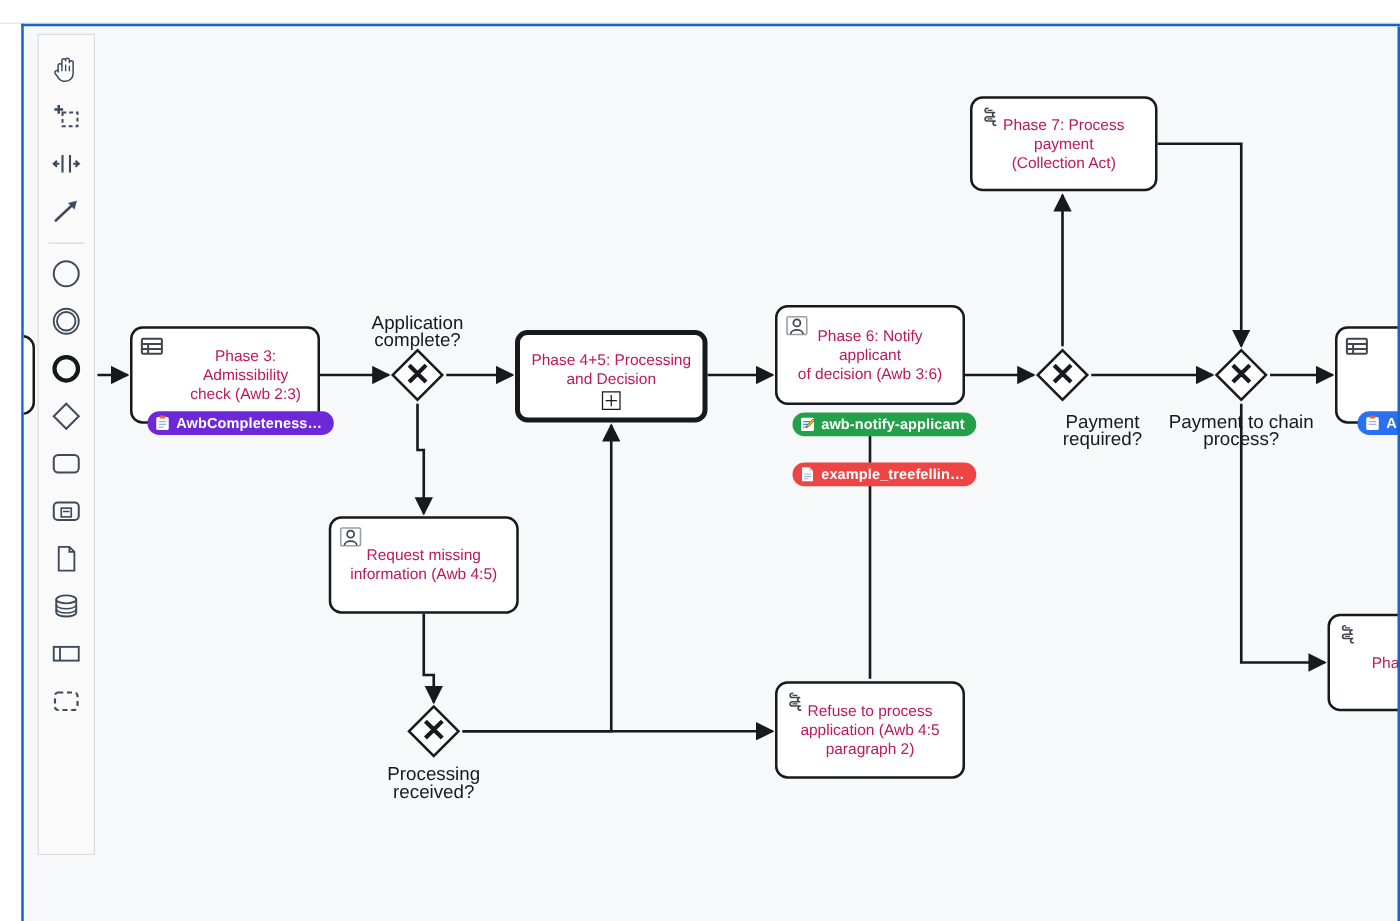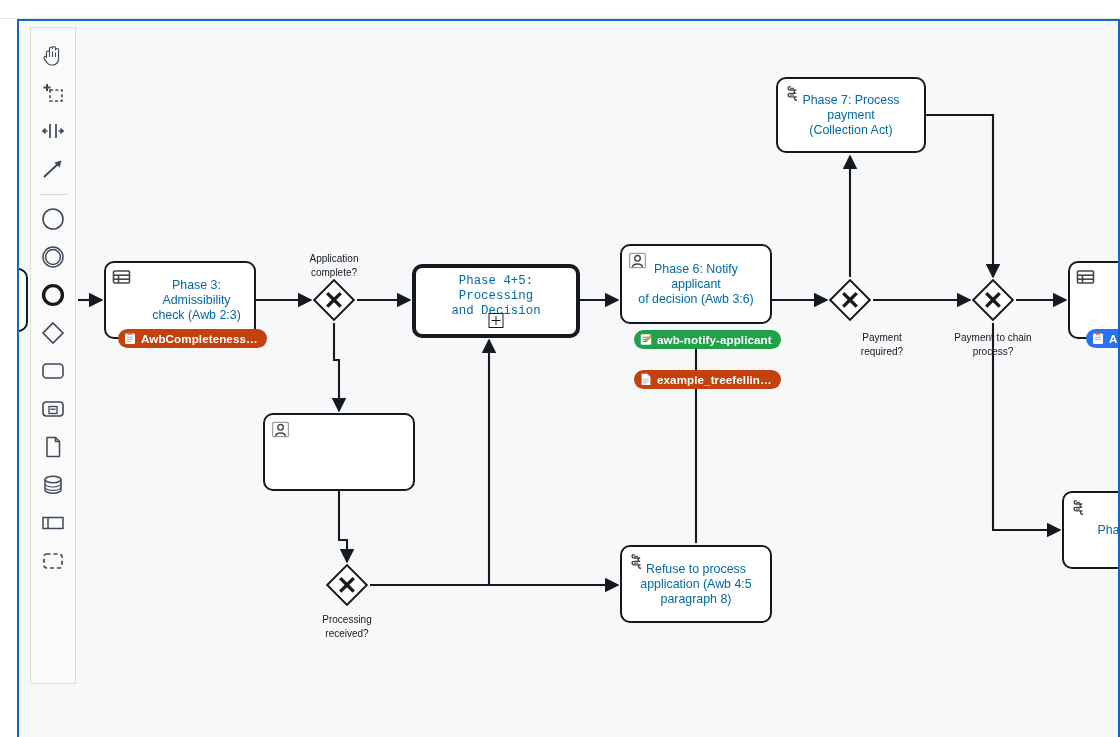--- a/index.html
+++ b/index.html
@@ -40,21 +40,21 @@
   
   .task {
     position:absolute;
     background:#ffffff;
     border:2px solid #16191d;
     border-radius:10px;
     display:flex; align-items:center; justify-content:center;
   }
   .task.sub { border-width:4px; }
   .task-label {
-    font-size:12.4px; color:#0369a1; text-align:center; line-height:15px;
+    font-size:12.4px; color:#be185d; text-align:center; line-height:15px;
     padding:0 6px; white-space:pre-line; pointer-events:none;
   }
   .task-icon {
     position:absolute; left:6px; top:5px; width:19px; height:19px;
     color:#4a4f55;
   }
   .task-icon svg { display:block; }
   .marker-plus {
     position:absolute; left:50%; transform:translateX(-50%);
     bottom:6px; width:15px; height:15px;
@@ -74,21 +74,21 @@
     background:#fff; border:2px solid #16191d;
     transform:rotate(45deg);
   }
   .gateway .x {
     position:absolute; left:0; top:0; width:42px; height:42px;
     display:flex; align-items:center; justify-content:center;
     font-size:25px; font-weight:bold; color:#16191d; line-height:1;
     font-family:"Liberation Sans", sans-serif;
   }
   .gw-label {
-    position:absolute; font-size:10px; color:#16191d;
+    position:absolute; font-size:15px; color:#16191d;
     text-align:center; line-height:13.5px; white-space:pre-line;
     width:120px; left:-39px;
   }
 
   
   .badge {
     position:absolute; display:inline-flex; align-items:center; gap:5px;
     height:19px; padding:0 9px 0 6px;
     border-radius:9.5px; color:#ffffff;
     font-size:11.6px; font-weight:bold; white-space:nowrap;
@@ -183,21 +183,21 @@
             <rect x="1.5" y="3" width="16" height="12" rx="1" fill="none" stroke="#41464c" stroke-width="1.6"></rect>
             <line x1="1.5" y1="7.2" x2="17.5" y2="7.2" stroke="#41464c" stroke-width="1.6"></line>
             <line x1="1.5" y1="11.2" x2="17.5" y2="11.2" stroke="#41464c" stroke-width="1.6"></line>
             <line x1="6.5" y1="7.2" x2="6.5" y2="15" stroke="#41464c" stroke-width="1.6"></line>
           </svg>
         </span>
         <span class="task-label">Phase 3: Admissibility
 check (Awb 2:3)</span>
       </div>
 
-      <div class="task sub" style="left:412px; top:264px; width:168px; height:74px;font-family:Liberation Mono, monospace;">
+      <div class="task sub" style="left:412px; top:264px; width:154px; height:74px;">
         <span class="task-label" style="margin-bottom:10px;">Phase 4+5: Processing
 and Decision</span>
         <span class="marker-plus"></span>
       </div>
 
       <div class="task" style="left:620px; top:244px; width:152px; height:80px;justify-content:flex-end;">
         <span class="task-icon">
           <svg width="19" height="19" viewBox="0 0 19 19">
             <rect x="1.6" y="2.4" width="15.8" height="14.2" rx="1.2" fill="none" stroke="#9aa0a6" stroke-width="1.3"></rect>
             <circle cx="9.5" cy="7.3" r="2.8" fill="none" stroke="#41464c" stroke-width="1.4"></circle>
@@ -222,34 +222,36 @@
       </div>
 
       <div class="task" style="left:263px; top:413px; width:152px; height:78px;">
         <span class="task-icon">
           <svg width="19" height="19" viewBox="0 0 19 19">
             <rect x="1.6" y="2.4" width="15.8" height="14.2" rx="1.2" fill="none" stroke="#9aa0a6" stroke-width="1.3"></rect>
             <circle cx="9.5" cy="7.3" r="2.8" fill="none" stroke="#41464c" stroke-width="1.4"></circle>
             <path d="M 4.6 16.2 C 4.6 11.9 14.4 11.9 14.4 16.2" fill="none" stroke="#41464c" stroke-width="1.4"></path>
           </svg>
         </span>
+        <span class="task-label">Request missing
+information (Awb 4:5)</span>
       </div>
 
       <div class="task" style="left:620px; top:545px; width:152px; height:78px;">
         <span class="task-icon">
           <svg width="19" height="19" viewBox="0 0 19 19">
             <path d="M 6.2 2.6 C 3.4 2.6 3.4 6.0 6.2 6.0 L 12.2 6.0 C 9.4 6.0 9.4 9.4 12.2 9.4
                      L 6.2 9.4 C 3.4 9.4 3.4 12.8 6.2 12.8 L 12.6 12.8 C 9.8 12.8 9.8 16.2 12.6 16.2" fill="none" stroke="#41464c" stroke-width="1.35" stroke-linecap="round"></path>
             <line x1="6.0" y1="4.3" x2="10.0" y2="4.3" stroke="#41464c" stroke-width="1.1"></line>
             <line x1="6.0" y1="11.1" x2="10.0" y2="11.1" stroke="#41464c" stroke-width="1.1"></line>
           </svg>
         </span>
         <span class="task-label">Refuse to process
 application (Awb 4:5
-paragraph 8)</span>
+paragraph 2)</span>
       </div>
 
       <div class="task" style="left:1068px; top:261px; width:152px; height:78px;">
         <span class="task-icon">
           <svg width="19" height="19" viewBox="0 0 19 19">
             <rect x="1.5" y="3" width="16" height="12" rx="1" fill="none" stroke="#41464c" stroke-width="1.6"></rect>
             <line x1="1.5" y1="7.2" x2="17.5" y2="7.2" stroke="#41464c" stroke-width="1.6"></line>
             <line x1="1.5" y1="11.2" x2="17.5" y2="11.2" stroke="#41464c" stroke-width="1.6"></line>
             <line x1="6.5" y1="7.2" x2="6.5" y2="15" stroke="#41464c" stroke-width="1.6"></line>
           </svg>
@@ -291,21 +293,21 @@
       <div class="gw-label" style="left:933px; top:331px;">Payment to chain
 process?</div>
 
       <div class="gateway" style="left:326px; top:564px;">
         <span class="diam"></span>
         <span class="x">✕</span>
       </div>
       <div class="gw-label" style="left:287px; top:613px;">Processing
 received?</div>
 
-      <div class="badge" style="left:118px; top:329px; background:#c2410c;">
+      <div class="badge" style="left:118px; top:329px; background:#6d28d9;">
         <span class="bi">
           <svg width="12" height="13" viewBox="0 0 12 13">
             <rect x="1" y="1.6" width="10" height="10.4" rx="1.3" fill="#ffffff"></rect>
             <rect x="3.6" y="0.4" width="4.8" height="2.4" rx="0.8" fill="#e8623a"></rect>
             <line x1="3" y1="5.2" x2="9" y2="5.2" stroke="#9ab3d8" stroke-width="1"></line>
             <line x1="3" y1="7.4" x2="9" y2="7.4" stroke="#9ab3d8" stroke-width="1"></line>
             <line x1="3" y1="9.6" x2="7" y2="9.6" stroke="#9ab3d8" stroke-width="1"></line>
           </svg>
         </span>
         <span>AwbCompleteness…</span>
@@ -317,21 +319,21 @@
             <rect x="0.8" y="1.2" width="10.4" height="10.6" rx="1.2" fill="#ffffff"></rect>
             <line x1="2.6" y1="4.2" x2="8" y2="4.2" stroke="#3f8ad8" stroke-width="1"></line>
             <line x1="2.6" y1="6.4" x2="8" y2="6.4" stroke="#3f8ad8" stroke-width="1"></line>
             <line x1="2.6" y1="8.6" x2="6" y2="8.6" stroke="#3f8ad8" stroke-width="1"></line>
             <path d="M 10.4 2.2 L 11.6 3.4 L 6.6 8.4 L 5.0 8.9 L 5.5 7.3 Z" fill="#f0b429" stroke="#7a5a12" stroke-width="0.6"></path>
           </svg>
         </span>
         <span>awb-notify-applicant</span>
       </div>
 
-      <div class="badge" style="left:634px; top:370px; background:#c2410c;">
+      <div class="badge" style="left:634px; top:370px; background:#ef4444;">
         <span class="bi">
           <svg width="12" height="13" viewBox="0 0 12 13">
             <path d="M 1.6 0.8 L 7.4 0.8 L 10.4 3.8 L 10.4 12 L 1.6 12 Z" fill="#ffffff"></path>
             <path d="M 7.4 0.8 L 7.4 3.8 L 10.4 3.8" fill="#cfd7e3"></path>
             <line x1="3.2" y1="6.2" x2="8.8" y2="6.2" stroke="#9ab3d8" stroke-width="0.9"></line>
             <line x1="3.2" y1="8.2" x2="8.8" y2="8.2" stroke="#9ab3d8" stroke-width="0.9"></line>
             <line x1="3.2" y1="10.0" x2="6.8" y2="10.0" stroke="#9ab3d8" stroke-width="0.9"></line>
           </svg>
         </span>
         <span>example_treefellin…</span>

